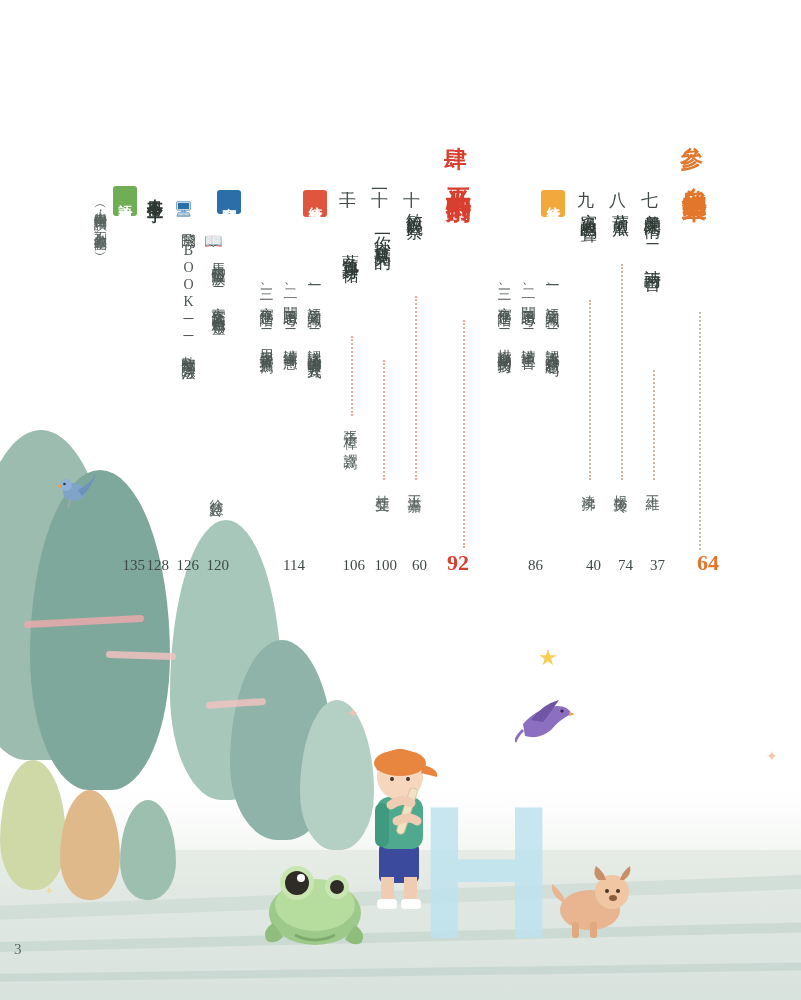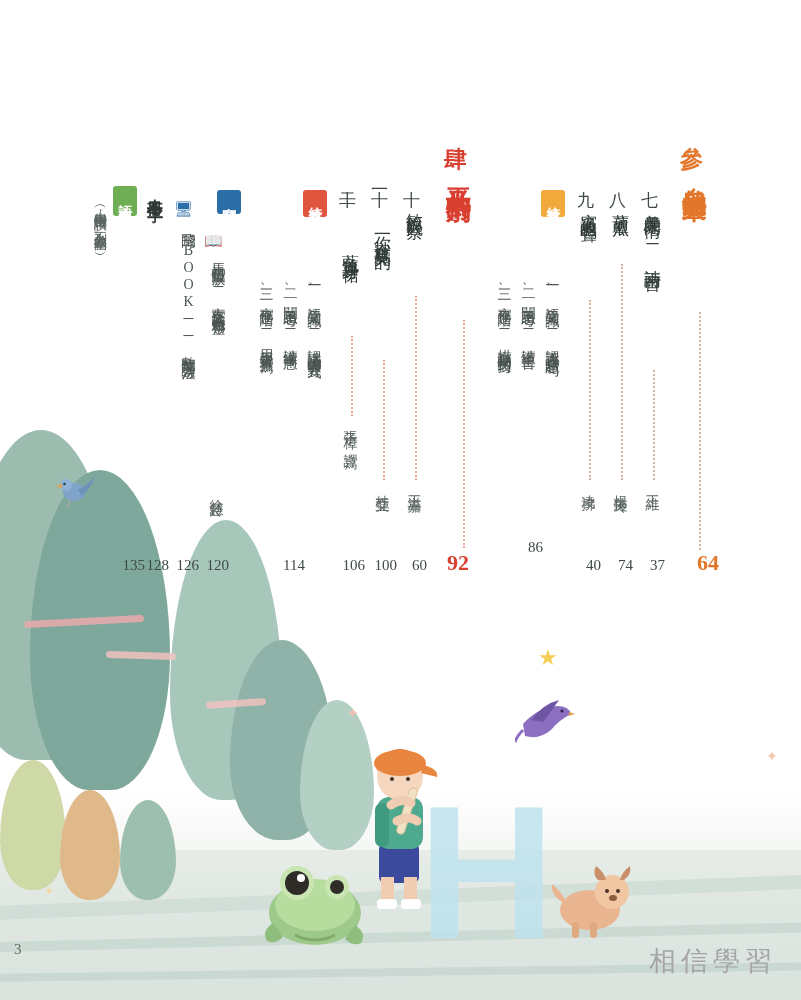--- a/index.html
+++ b/index.html
@@ -306,21 +306,20 @@
     <rect x="26" y="64" width="7" height="16" rx="3" fill="#e0a97f"></rect>
     <rect x="44" y="64" width="7" height="16" rx="3" fill="#e0a97f"></rect>
     <path d="M16 44 Q4 36 6 26 Q16 34 20 44 Z" fill="#e9b591"></path>
   </svg>
 
   <div class="illus" id="h-mark">H</div>
 
   <div id="page-number">3</div>
 
   <div id="brand">
-    <div class="small">相信學習</div>
   </div>
 
   <div class="unit-mark orange" style="right:94px; top:128px;">參</div>
   <div class="unit-title orange" style="right:90px; top:168px;">自然的樂章</div>
   <div class="dotline" style="right:100px; top:312px; height:238px;"></div>
   <div class="entry-page big-orange" style="right:82px; top:550px;">64</div>
 
   <div class="entry-num" style="right:140px; top:178px;">七</div>
   <div class="entry-title" style="right:137px; top:200px;">美景閒情──詩兩首</div>
   <div class="dotline" style="right:146px; top:370px; height:110px;"></div>
@@ -336,21 +335,21 @@
   <div class="entry-num" style="right:204px; top:178px;">九</div>
   <div class="entry-title" style="right:201px; top:200px;">窗邊的鳴聲</div>
   <div class="dotline" style="right:210px; top:300px; height:180px;"></div>
   <div class="entry-author" style="right:204px; top:484px;">凌拂</div>
   <div class="entry-page" style="right:200px; top:557px;">40</div>
 
   <div class="section-tab tab-orange" style="right:236px; top:190px;">統整活動三</div>
   <div class="sub-item" style="right:240px; top:278px;">一、語文知識──認識古典詩「絕句」</div>
   <div class="sub-item" style="right:264px; top:278px;">二、閱讀思考──讀懂主旨</div>
   <div class="sub-item" style="right:288px; top:278px;">三、寫作進階──描寫動物的技巧</div>
-  <div class="entry-page" style="right:258px; top:539px;">86</div>
+  <div class="entry-page" style="right:258px; top:557px;">86</div>
 
   <div class="unit-mark red" style="right:330px; top:128px;">肆</div>
   <div class="unit-title red" style="right:326px; top:168px;">平凡中的特別</div>
   <div class="dotline red" style="right:336px; top:320px; height:228px;"></div>
   <div class="entry-page big-red" style="right:332px; top:550px;text-align:center;">92</div>
 
   <div class="entry-num" style="right:378px; top:178px;">十</div>
   <div class="entry-title" style="right:375px; top:200px;">敏銳觀察</div>
   <div class="dotline red" style="right:384px; top:296px; height:184px;"></div>
   <div class="entry-author" style="right:378px; top:484px;">王溢嘉</div>

